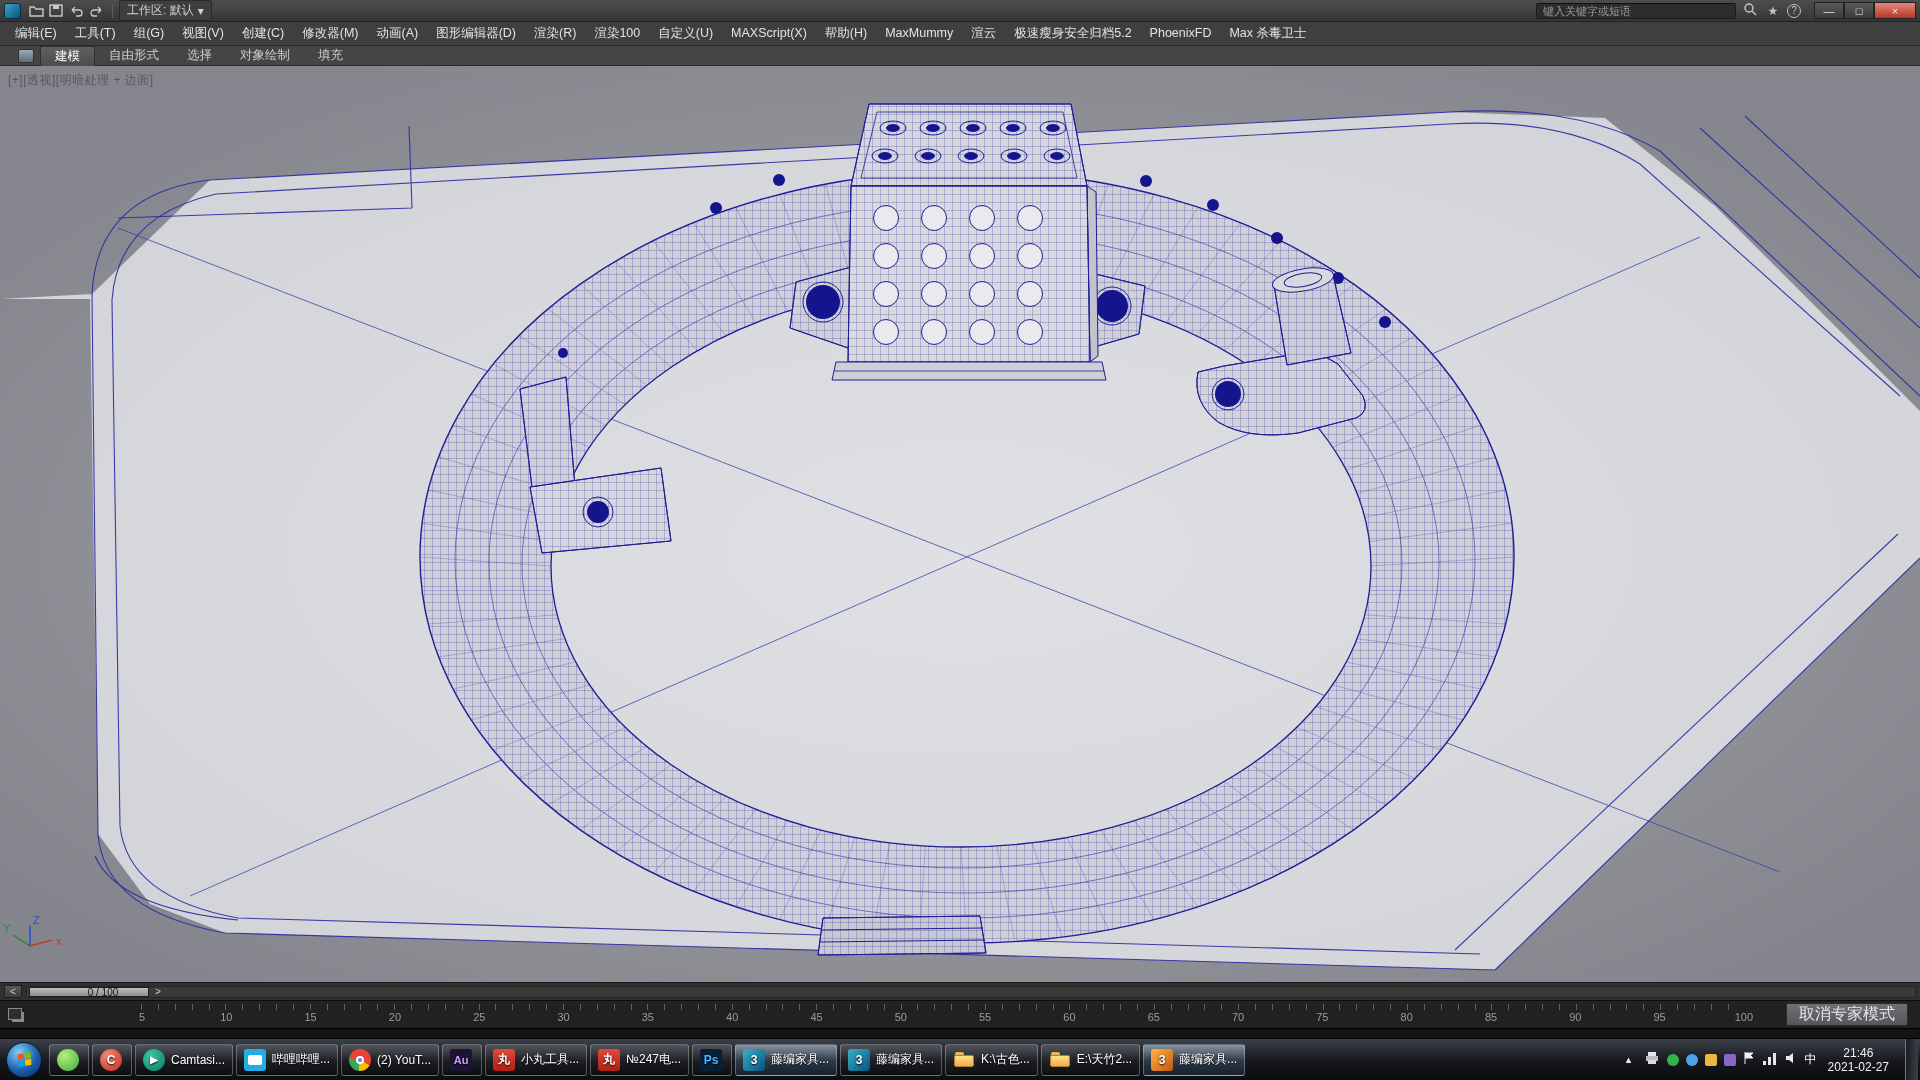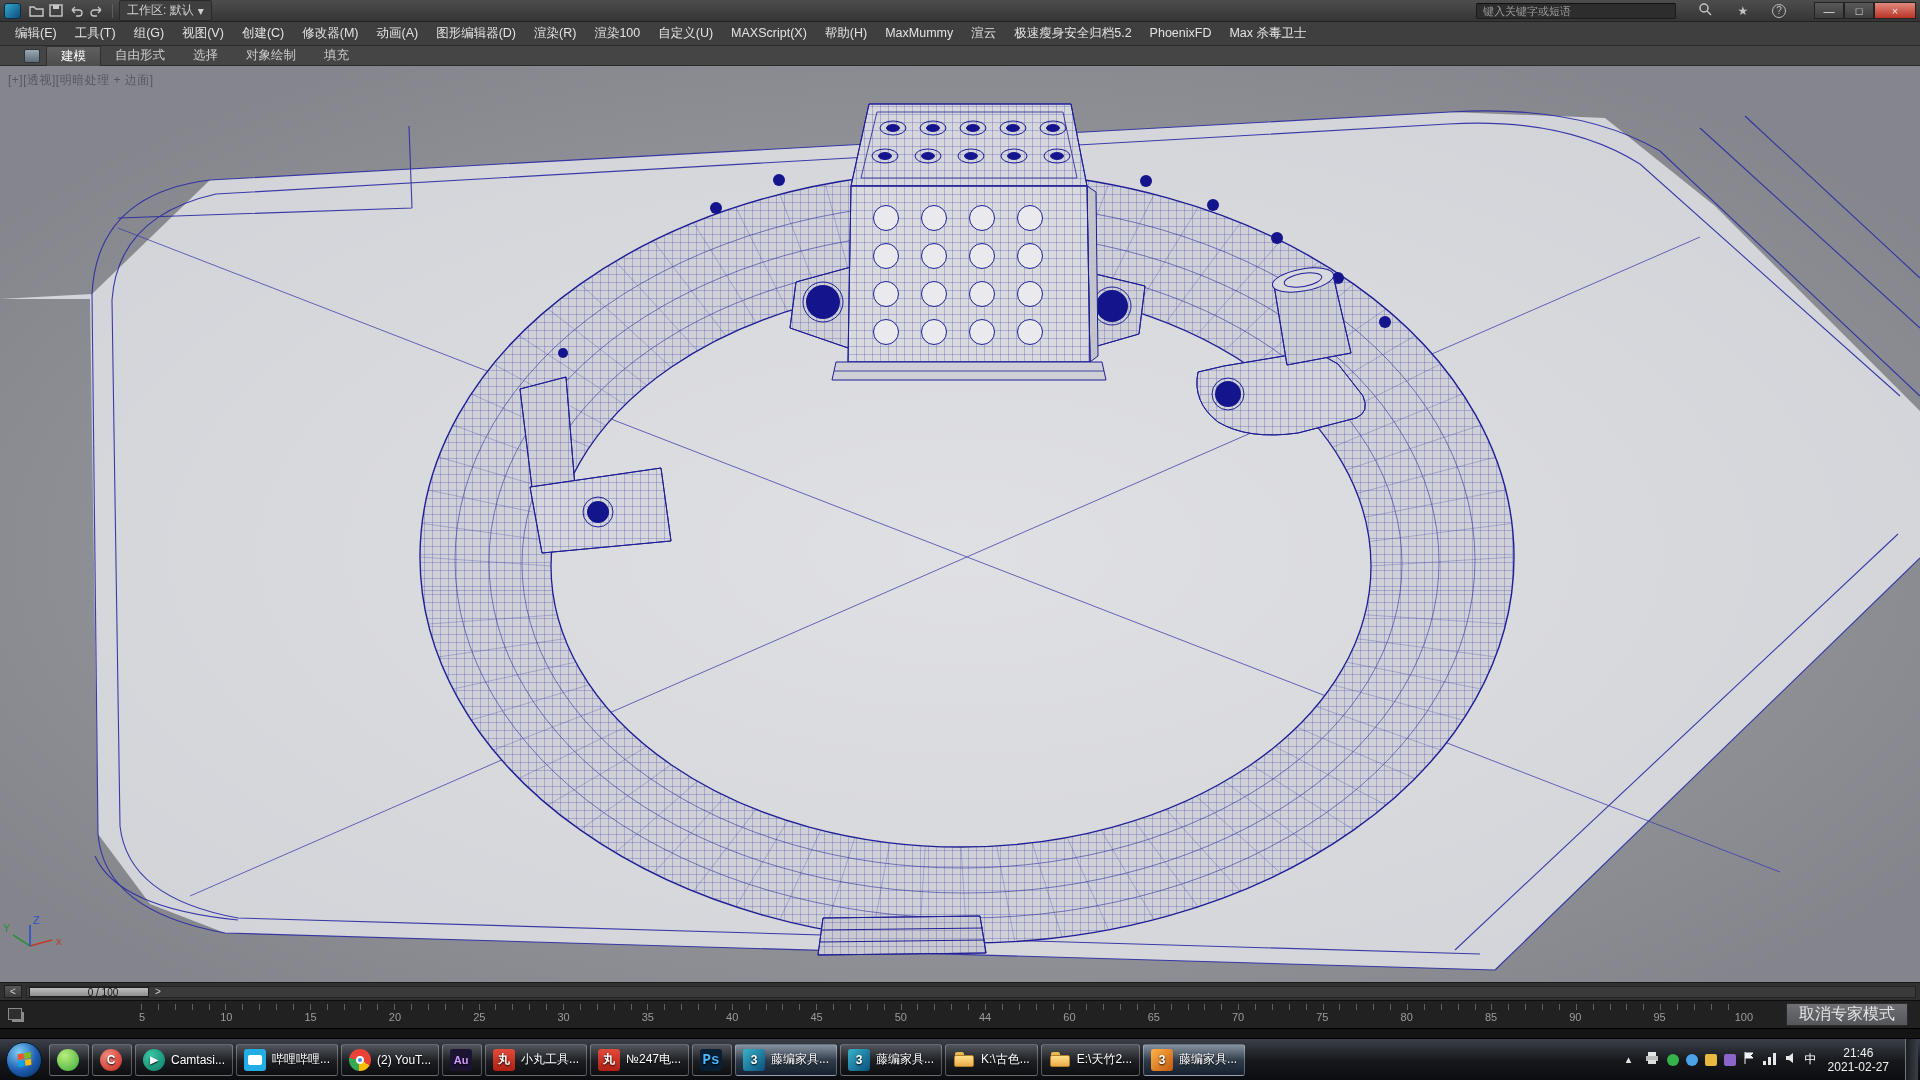--- a/index.html
+++ b/index.html
@@ -11,40 +11,40 @@
     display:flex; align-items:center; color:#d6d6d6; font-size:12px; padding:0 4px; position:relative; border-bottom:1px solid #222; }
   .logo { width:17px; height:16px; border-radius:3px; margin-right:5px;
     background:linear-gradient(135deg,#36a9c9,#0c4d7e); border:1px solid #0a2c46; }
   .mini-ic { width:18px; height:16px; display:flex; align-items:center; justify-content:center; margin:0 1px; border-radius:2px; }
   .tb-sep { width:1px; height:14px; background:#2a2a2a; border-right:1px solid #5e5e5e; margin:0 6px; }
   .workspace { display:flex; align-items:center; gap:4px; background:#3f3f3f; border:1px solid #2a2a2a;
     padding:1px 7px; border-radius:2px; color:#cfcfcf; }
   .tb-center { position:absolute; left:0; right:0; text-align:center; pointer-events:none;
     display:flex; justify-content:center; align-items:center; gap:8px; color:#e0e0e0; }
   .file-dot { width:11px; height:11px; border-radius:50%; background:radial-gradient(circle at 35% 30%,#67d2e2,#0d5f87); display:inline-block; }
-  .tb-right { margin-left:auto; display:flex; align-items:center; gap:20px; }
+  .tb-right { margin-left:auto; display:flex; align-items:center; gap:5px; }
   .search { width:200px; height:16px; background:#2d2d2d; border:1px solid #1b1b1b; border-top-color:#111;
     color:#cfcfcf; font-size:11px; padding:0 6px; border-radius:2px; outline:none; }
   .search::placeholder { color:#9a9a9a; }
   .glyph-ic { color:#c4c4c4; font-size:12px; width:18px; text-align:center; }
   .helpcircle { width:14px; height:14px; border-radius:50%; border:1px solid #bdbdbd; font-size:10px;
     display:flex; align-items:center; justify-content:center; color:#bdbdbd; }
   .winbtns { display:flex; margin-left:8px; }
   .winbtn { width:30px; height:17px; display:flex; align-items:center; justify-content:center;
     font-size:11px; color:#e8e8e8; background:linear-gradient(#5a5a5a,#3c3c3c); border:1px solid #222; }
   .winbtn.close { width:42px; background:linear-gradient(#e0897d,#b93425); }
 
   
   .menubar { height:24px; background:#3f3f3f; display:flex; align-items:center;
     font-size:12.5px; color:#e3e3e3; padding-left:6px; border-bottom:1px solid #2b2b2b; }
   .menu-item { padding:0 9px; line-height:23px; white-space:nowrap; }
 
   
   .ribbonbar { height:20px; background:#454545; display:flex; align-items:center;
-    font-size:12.5px; color:#cfcfcf; border-bottom:1px solid #2a2a2a; padding-left:22px; }
+    font-size:12.5px; color:#cfcfcf; border-bottom:1px solid #2a2a2a; padding-left:16px; }
   .rib-ic { width:16px; height:14px; margin:0 6px 0 2px; background:
     linear-gradient(#9aa7b5,#5f6d7c); border:1px solid #333; border-radius:2px; }
   .rtab { padding:0 14px; line-height:19px; }
   .rtab.active { background:linear-gradient(#5f5f5f,#4c4c4c); color:#fff; border:1px solid #303030; border-bottom:none; }
 
   
   .viewport { height:916px; position:relative; background:#a2a3a9; }
   .viewport svg { display:block; }
   .vp-label { position:absolute; left:8px; top:6px; font-size:12px; color:#52525e; opacity:.9; letter-spacing:.5px; }
 
@@ -89,21 +89,21 @@
     font-weight:bold; font-size:12px; color:#fff; flex:0 0 auto; }
   .ic-app1 { background:radial-gradient(circle at 35% 30%,#b9ef79,#3ba93f); border-radius:50%; }
   .ic-app2 { background:radial-gradient(circle at 35% 30%,#f08a7d,#c8281b); border-radius:50%; }
   .ic-camtasia { background:radial-gradient(circle at 35% 30%,#39c7a5,#0c7a63); border-radius:50%; font-size:10px; }
   .ic-bili { background:#23ade5; position:relative; }
   .bili-screen { width:14px; height:10px; background:#fff; border-radius:2px; }
   .ic-chrome { background:conic-gradient(#ea4335 0 33%, #fbbc05 33% 52%, #34a853 52% 78%, #ea4335 78%); border-radius:50%; }
   .chrome-dot { width:8px; height:8px; background:#4285f4; border:2px solid #fff; border-radius:50%; }
   .ic-au { background:#1c1433; color:#cf9bff; font-size:11px; }
   .ic-wan { background:linear-gradient(#e04a3a,#b01f14); }
-  .ic-ps { background:#081f35; color:#4db8ff; font-size:14px;font-family:Liberation Mono, monospace; }
+  .ic-ps { background:#081f35; color:#4db8ff; font-size:12px; }
   .ic-max { background:linear-gradient(135deg,#37b3c9,#0b4f7e); }
   .ic-maxo { background:linear-gradient(135deg,#ffb347,#c2590e); }
   .ic-folder { position:relative; }
   .folder-tab { position:absolute; left:2px; top:3px; width:9px; height:5px; background:#e8b84f; border-radius:2px 2px 0 0; }
   .folder-body { position:absolute; left:1px; top:6px; width:20px; height:12px;
     background:linear-gradient(#ffe08a,#edab4a); border-radius:2px; border:1px solid #b07f2a; }
   .tray { margin-left:auto; display:flex; align-items:center; gap:7px; padding:0 6px; color:#ececec; }
   .tray-g { font-size:11px; width:16px; text-align:center; color:#e6e6e6; }
   .dot-ic { width:12px; height:12px; border-radius:50%; display:inline-block; }
   .sq-ic { width:12px; height:12px; border-radius:2px; display:inline-block; }
@@ -451,21 +451,21 @@
     <span>5</span>
       <span>10</span>
     <span>15</span>
       <span>20</span>
     <span>25</span>
       <span>30</span>
     <span>35</span>
       <span>40</span>
     <span>45</span>
       <span>50</span>
-    <span>44</span>
+    <span>55</span>
       <span>60</span>
     <span>65</span>
       <span>70</span>
     <span>75</span>
       <span>80</span>
     <span>85</span>
       <span>90</span>
     <span>95</span>
       <span>100</span>
   </div>

